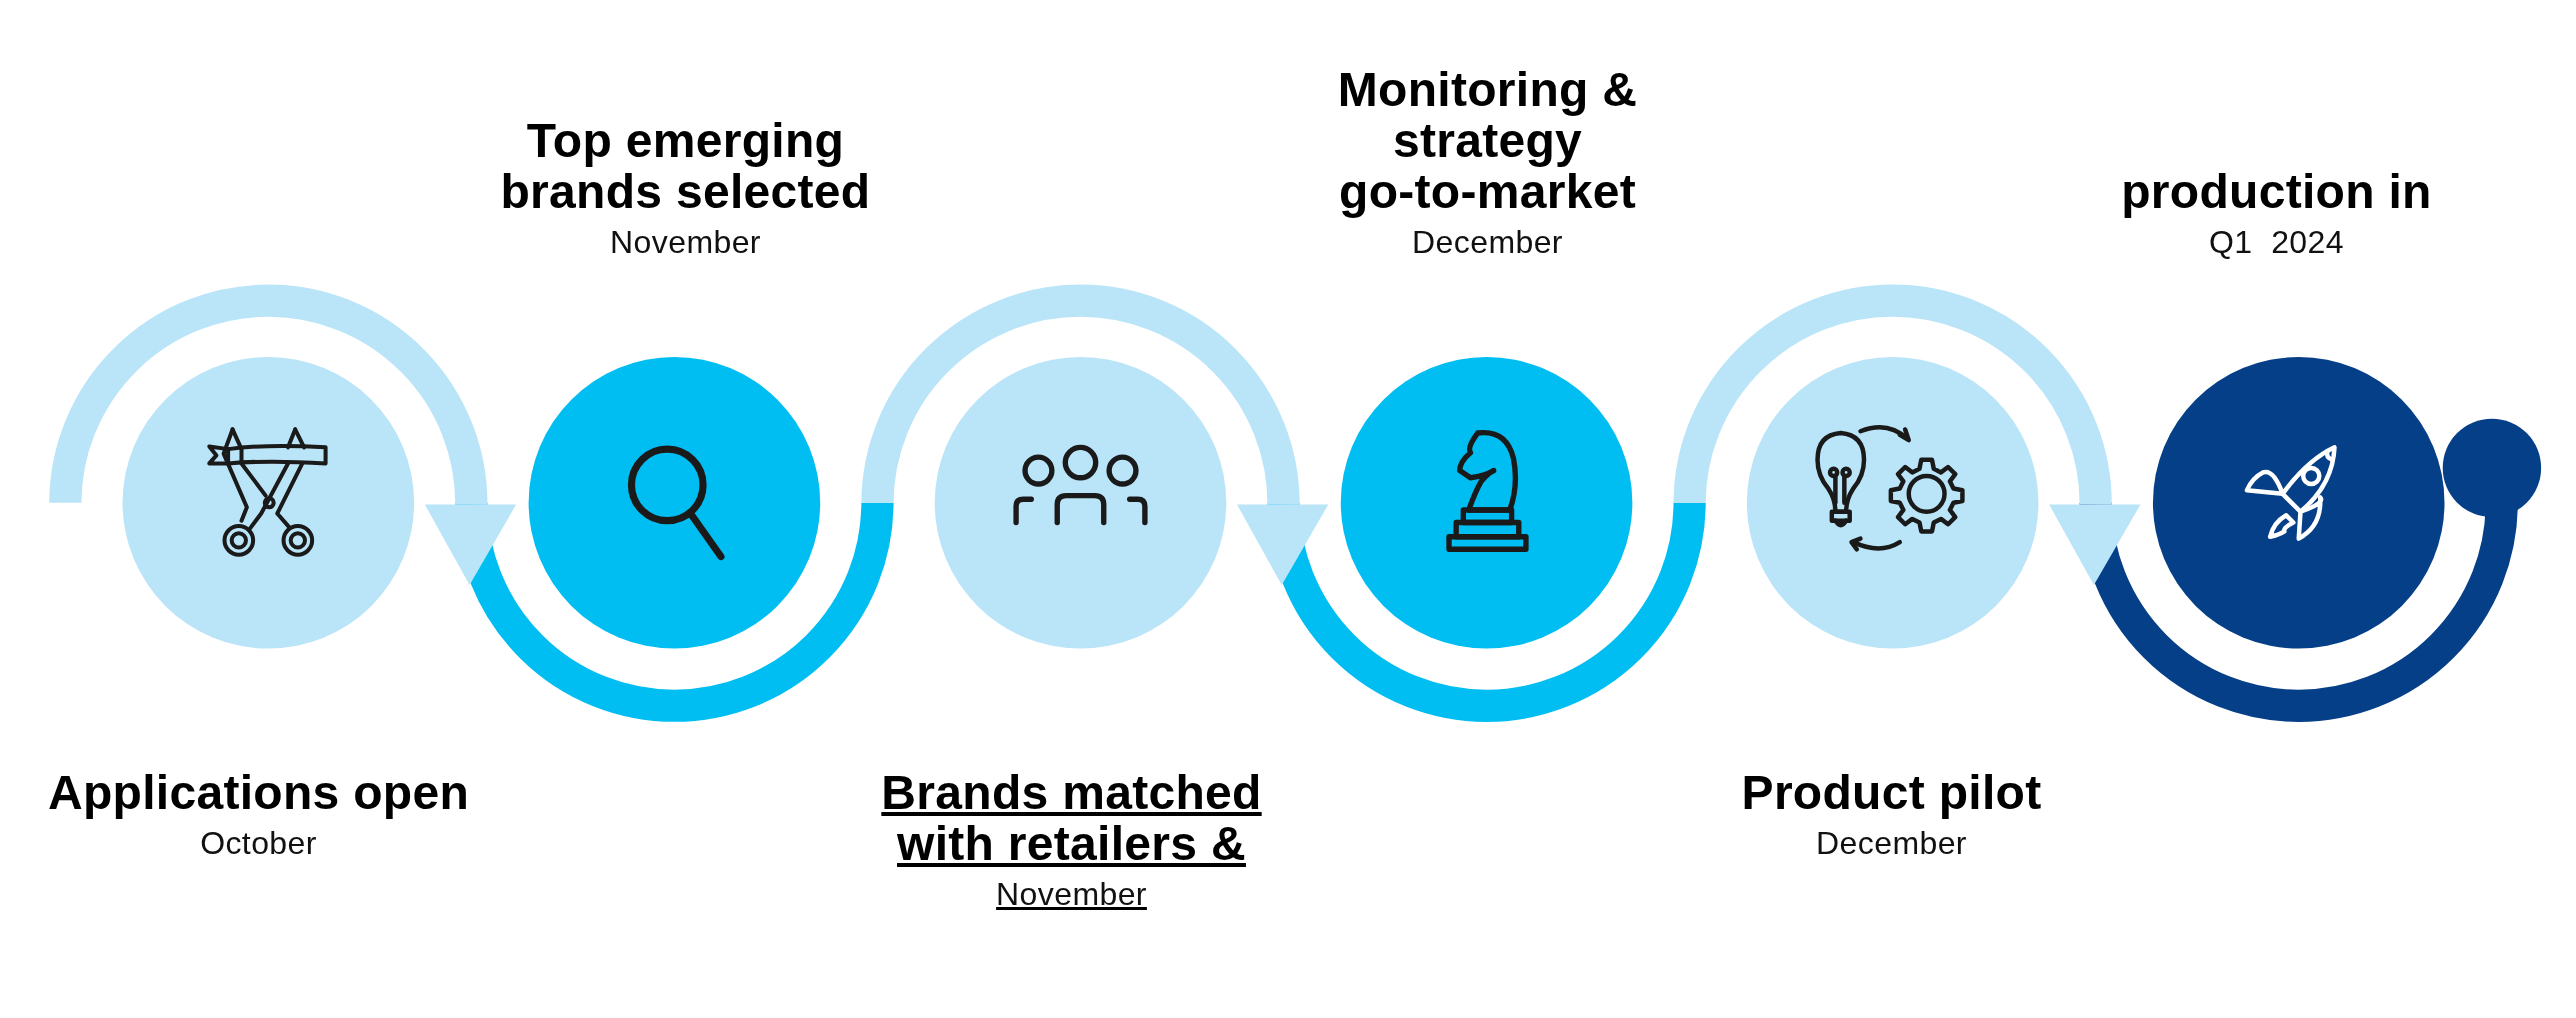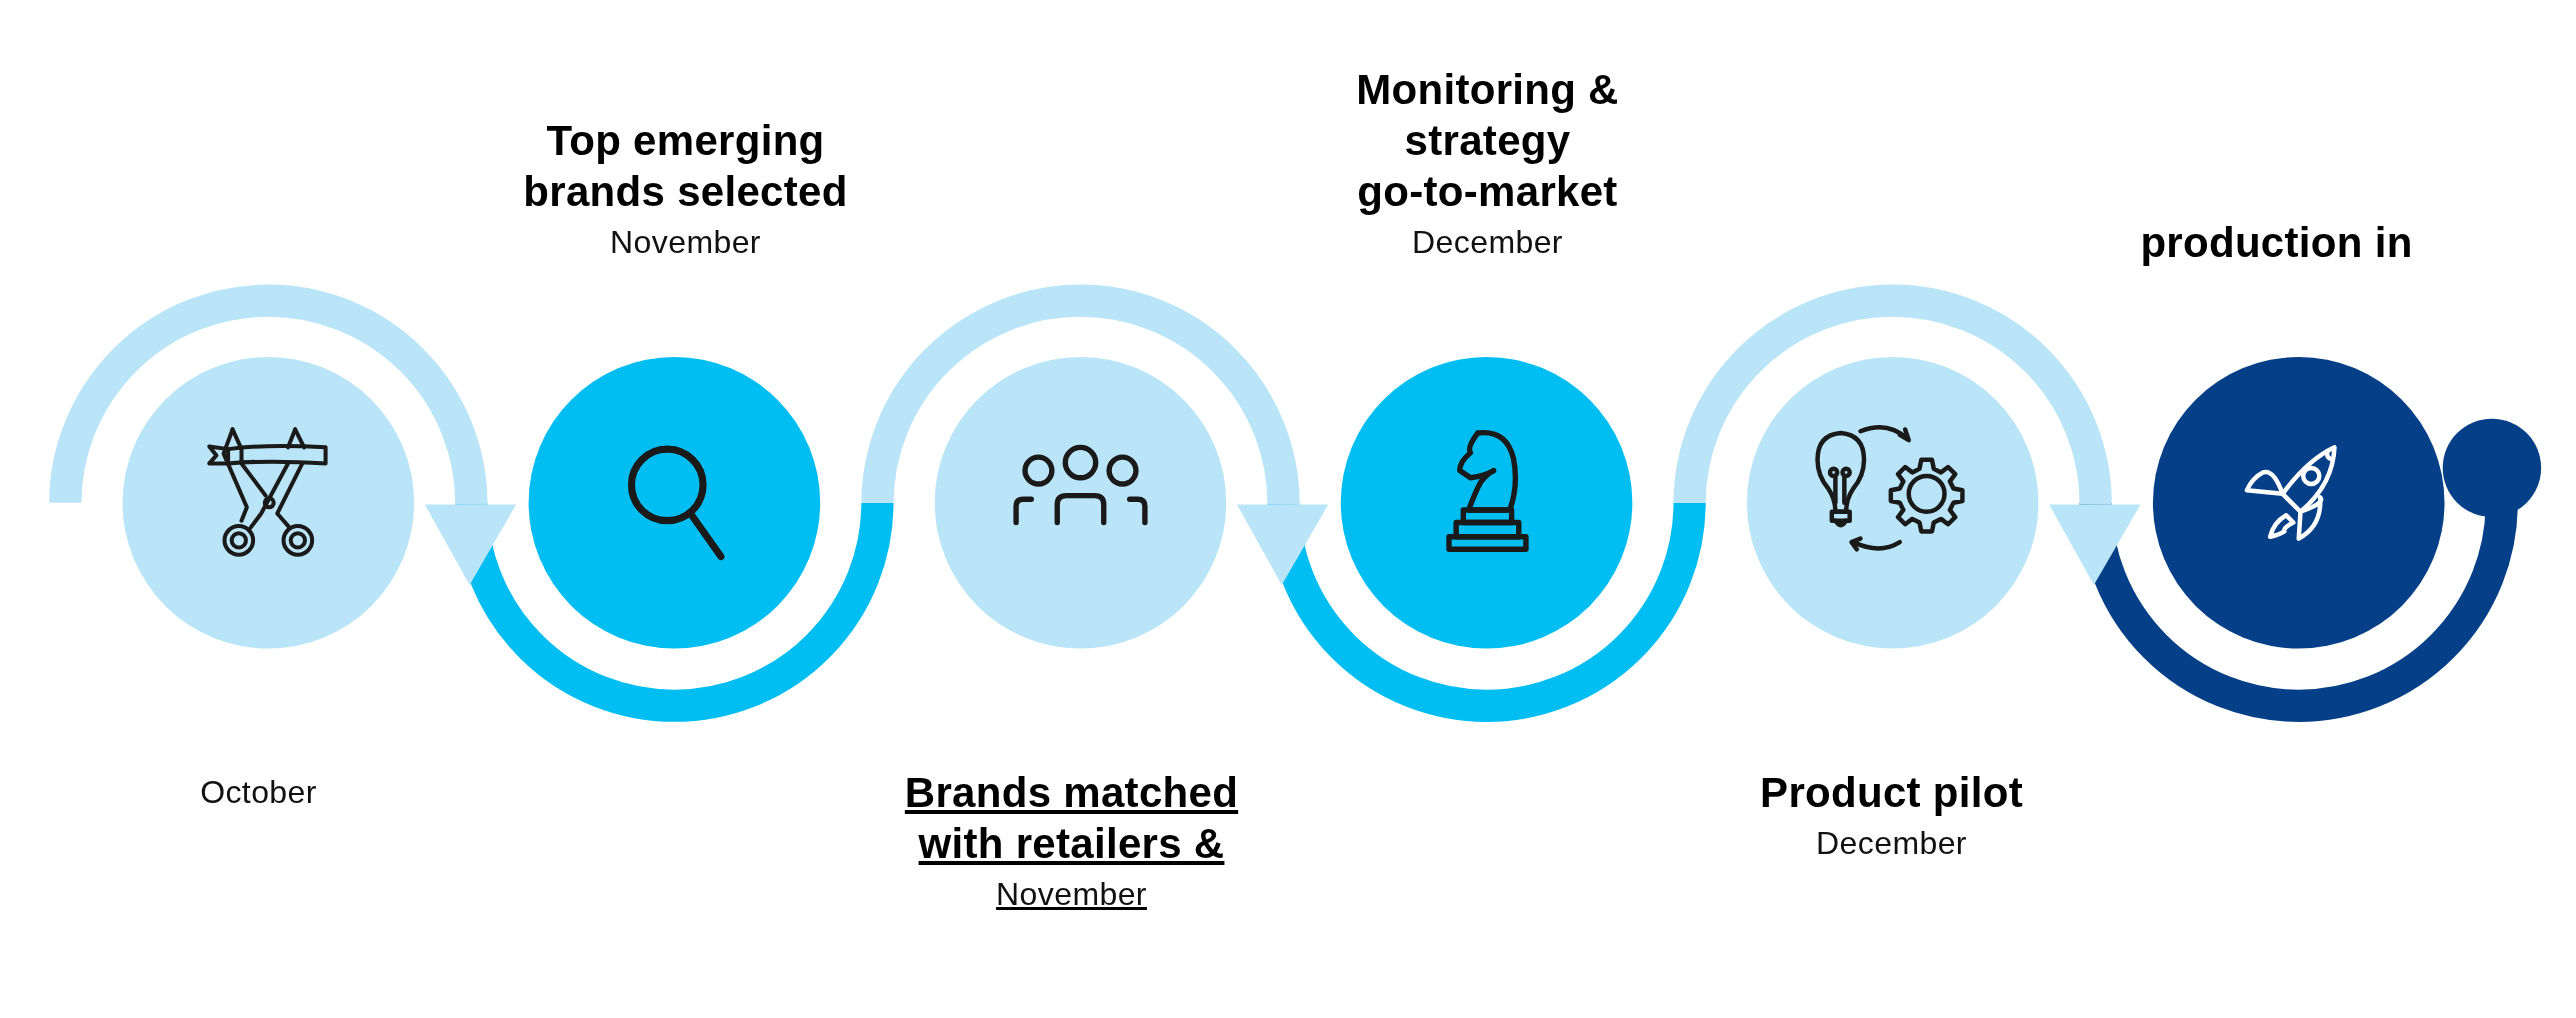--- a/index.html
+++ b/index.html
@@ -1,20 +1,20 @@
 <!DOCTYPE html>
 <html style="font-size:14.3px"><head>
 <meta charset="utf-8">
 <style>
   html, body { margin: 0; padding: 0; background: #ffffff; }
   body { width: 2576px; height: 1019px; position: relative; overflow: hidden;
          font-family: "Liberation Sans", sans-serif; color: #000; }
   #diagram { position: absolute; left: 0; top: 0; width: 2576px; height: 1019px; }
   .label { position: absolute; width: 501px; text-align: center; }
-  .label .title { font-weight: 700; font-size: 42px; line-height: 51px; letter-spacing: 0.3px; display: block; }
+  .label .title { font-weight: 700; font-size: 48px; line-height: 51px; letter-spacing: 0.3px; display: block; }
   .label .when { font-weight: 400; font-size: 32px; line-height: 51px; display: block; color: #111; letter-spacing: 0.4px; }
   
   .label.top { bottom: calc(1019px - 268px); }
   .label.bottom { top: 767px; }
   #label-0 { left: calc(258px - 250px); }
   #label-1 { left: calc(685px - 250px); }
   #label-2 { left: calc(1071px - 250px); text-decoration: underline; }
   #label-3 { left: calc(1487px - 250px); }
   #label-4 { left: calc(1891px - 250px); }
   #label-5 { left: calc(2276px - 250px); }
@@ -105,20 +105,21 @@
       <path d="M32,-58 Q30,-50 38,-48"></path>
       <circle cx="14" cy="-30" r="9"></circle>
       <path d="M-18,-10 Q-28,-38 -40,-34 Q-52,-28 -58,-14 Z"></path>
       <path d="M2,10 Q30,0 24,-6 Q26,26 0,40 Z"></path>
       <path d="M-14,14 Q-28,22 -32,38 Q-22,36 -16,32 Q-18,28 -6,22 Z"></path>
     </g>
   </g>
 </svg>
 
 <div class="label bottom" id="label-0">
+  <span class="title">Applications open</span>
   <span class="when" style="white-space: pre;">October</span>
 </div>
 <div class="label top" id="label-1">
   <span class="title">Top emerging</span>
   <span class="title">brands selected</span>
   <span class="when" style="white-space: pre;">November</span>
 </div>
 <div class="label bottom" id="label-2">
   <span class="title">Brands matched</span>
   <span class="title">with retailers &amp;</span>
@@ -129,14 +130,15 @@
   <span class="title">strategy</span>
   <span class="title">go-to-market</span>
   <span class="when" style="white-space: pre;">December</span>
 </div>
 <div class="label bottom" id="label-4">
   <span class="title">Product pilot</span>
   <span class="when" style="white-space: pre;">December</span>
 </div>
 <div class="label top" id="label-5">
   <span class="title">production in</span>
+  <span class="when" style="white-space: pre;">Q1  2024</span>
 </div>
 
 
 </body></html>

